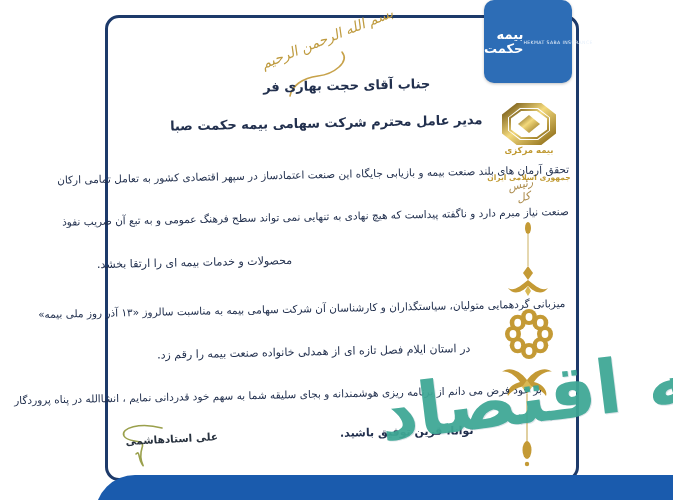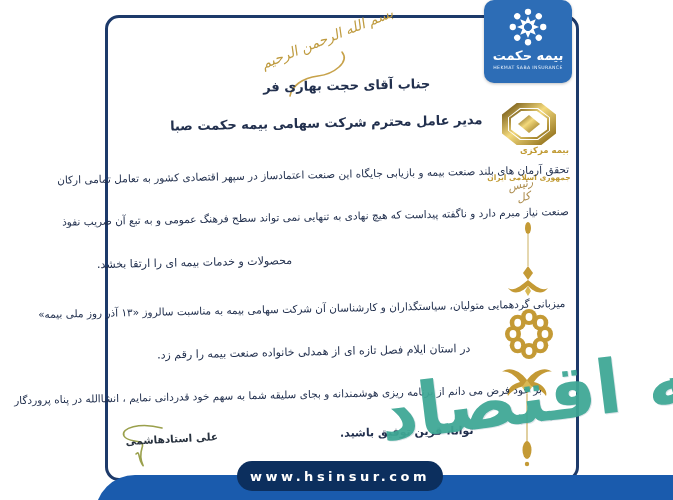--- a/index.html
+++ b/index.html
@@ -16,30 +16,30 @@
   .bismillah{
     position:absolute; left:252px; top:30px; width:150px; z-index:2;
     color:#bf9b3f; font-size:14px; text-align:center; direction:rtl;
     transform:rotate(-22deg); font-style:italic; letter-spacing:1px;
   }
   .bismillah-swash{position:absolute; left:280px; top:48px; z-index:2;}
   
   .hekmat-badge{
     position:absolute; left:484px; top:0px; width:88px; height:83px;
     background:#2d6db6; border-radius:10px; z-index:3;
-    display:flex; flex-direction:column; align-items:center; justify-content:flex-start;
+    display:flex; align-items:center; justify-content:flex-start;
     box-shadow:0 1px 3px rgba(0,0,0,.25);
   }
   .hekmat-logo{margin-top:6px;}
   .hekmat-title{color:#ffffff; font-size:13px; font-weight:bold; direction:rtl; line-height:14px; margin-top:1px;}
   .hekmat-sub{color:#e8f1fb; font-size:4.6px; letter-spacing:.4px; margin-top:2px; white-space:nowrap;}
   
   .ci-emblem{position:absolute; left:501px; top:103px; z-index:2;}
   .ci-line1{
-    position:absolute; left:489px; top:145px; width:80px; text-align:right;
+    position:absolute; left:489px; top:145px; width:80px; text-align:center;
     color:#c09a33; font-size:8.5px; font-weight:bold; direction:rtl; z-index:2;
   }
   .ci-line2{
     position:absolute; left:485px; top:173px; width:88px; text-align:center;
     color:#c09a33; font-size:7.5px; font-weight:bold; direction:rtl; z-index:2;
   }
   .ci-role{
     position:absolute; left:502px; top:178px; width:40px; text-align:center;
     color:#ad8d4e; font-size:11px; font-style:italic; direction:rtl;
     transform:rotate(-14deg); z-index:2;
@@ -208,15 +208,14 @@
   <div class="txt t-close">توانا، قرین توفیق باشید.</div>
 
   <svg class="sig-swirl" width="58" height="54" viewBox="0 0 58 54">
     <path d="M50,8 C28,2 8,8 12,16 C16,24 34,18 30,28 C26,40 34,50 30,44 C26,38 28,30 24,34" fill="none" stroke="#9aa04c" stroke-width="1.6" stroke-linecap="round"></path>
   </svg>
   <div class="sig-name">علی استادهاشمی</div>
 
   <div class="watermark">صفحه اقتصاد</div>
 
   <div class="footer-band"></div>
-  <div class="url-pill">www.hsinsur.com</div>
 
 </div>
 
 </body></html>

